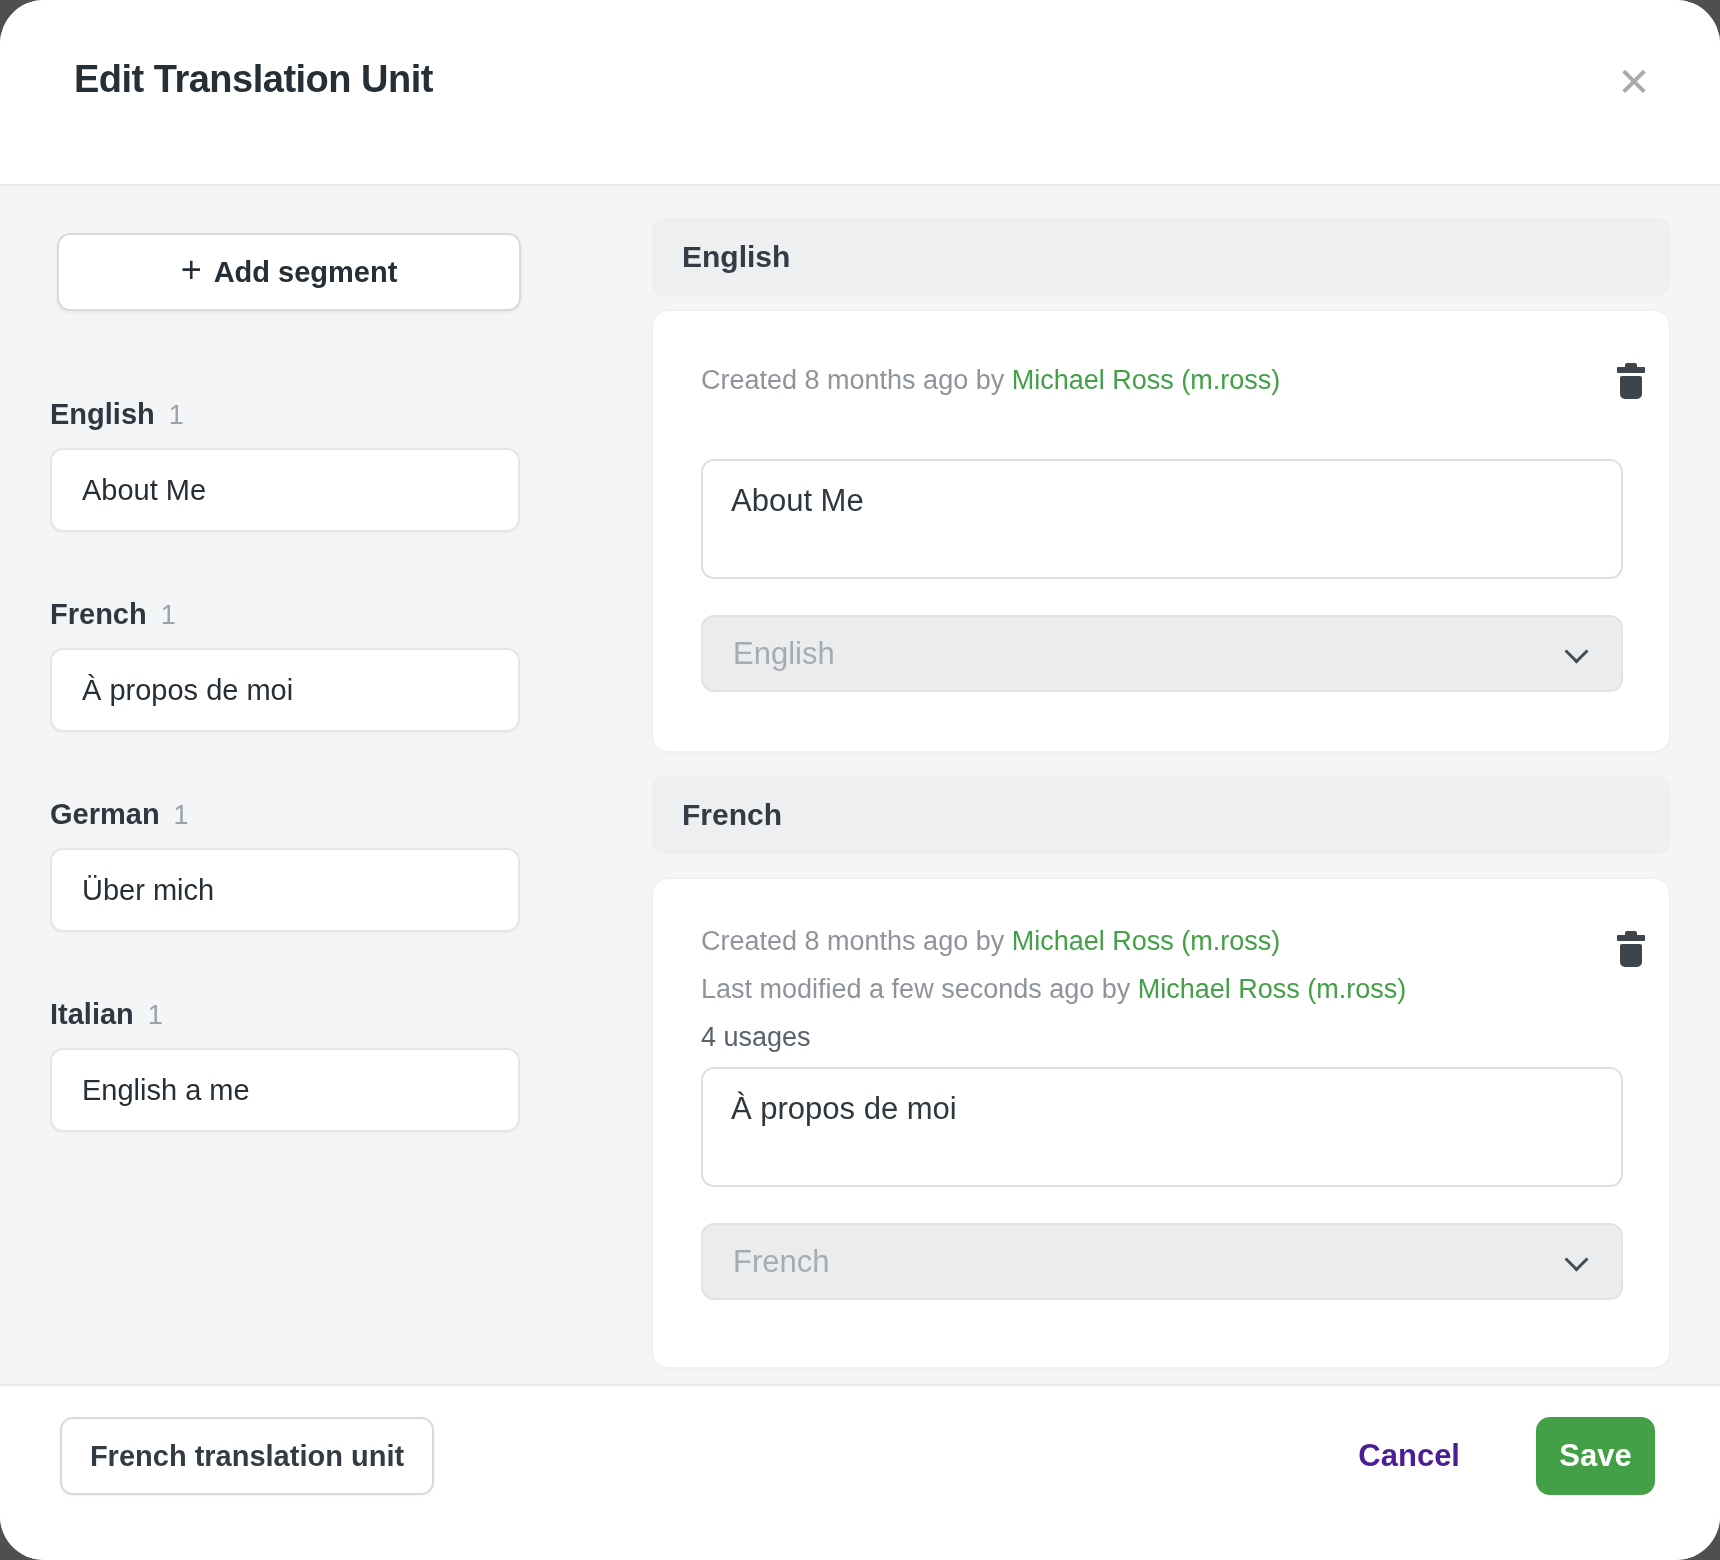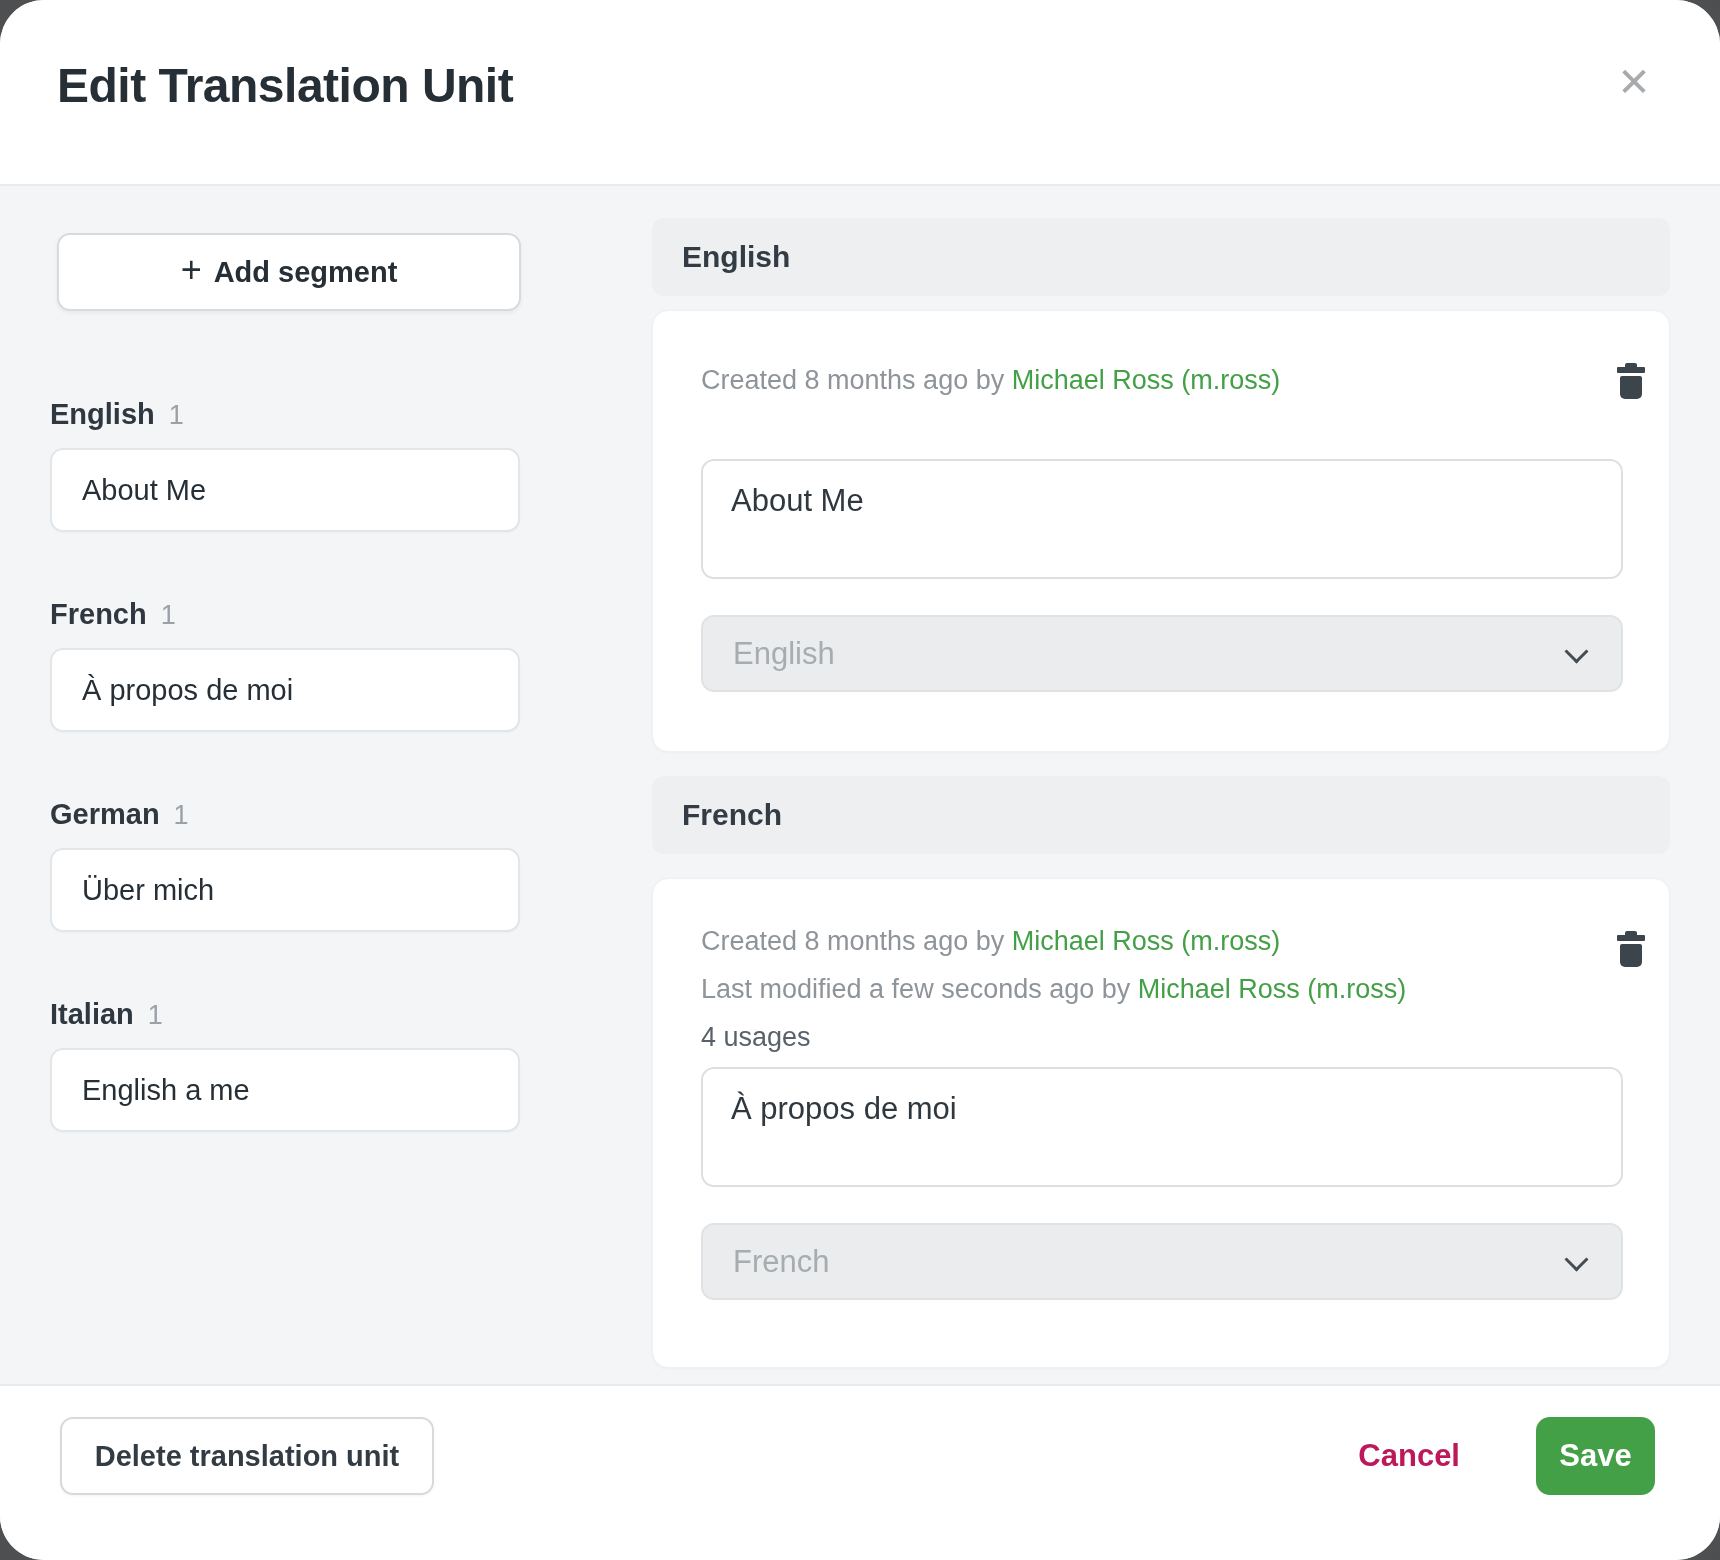--- a/index.html
+++ b/index.html
@@ -16,22 +16,22 @@
     border-radius: 44px;
     overflow: hidden;
   }
   
   .modal-header {
     position: absolute; top: 0; left: 0; right: 0; height: 184px;
     background: #ffffff;
     border-bottom: 2px solid #e8eaec;
   }
   .modal-title {
-    position: absolute; left: 57px; top: 58px;
-    font-size: 48px; font-weight: 700; letter-spacing: -0.5px;
+    position: absolute; left: 74px; top: 58px;
+    font-size: 38px; font-weight: 700; letter-spacing: -0.5px;
     color: #272f36;
   }
   .close-btn {
     position: absolute; right: 62px; top: 58px;
     width: 48px; height: 48px;
     border: none; background: transparent;
     font-size: 40px; line-height: 48px; text-align: center;
     color: #a8abae; cursor: pointer; padding: 0;
     font-family: "Liberation Sans", sans-serif;
   }
@@ -48,21 +48,21 @@
     border: 2px solid #d7dadd; border-radius: 13px;
     font-size: 29px; font-weight: 700; color: #333c44;
     font-family: "Liberation Sans", sans-serif;
     cursor: pointer;
     box-shadow: 0 1px 3px rgba(30,40,50,0.05);
   }
   .cancel-btn {
     position: absolute; right: 250px; top: 31px;
     height: 78px; padding: 0 10px;
     background: transparent; border: none;
-    font-size: 31px; font-weight: 700; color: #be185d;
+    font-size: 31px; font-weight: 700; color: #4c1d95;
     font-family: "Liberation Sans", sans-serif;
     cursor: pointer;
   }
   .save-btn {
     position: absolute; right: 65px; top: 31px;
     width: 119px; height: 78px;
     background: #43a047; border: none; border-radius: 14px;
     font-size: 31px; font-weight: 700; color: #ffffff;
     font-family: "Liberation Sans", sans-serif;
     cursor: pointer;
@@ -256,18 +256,18 @@
       <div class="meta-line usages-line">4 usages</div>
     </div>
     <textarea class="segment-textarea" style="top: 188px;" spellcheck="false">À propos de moi</textarea>
     <div class="lang-select" style="top:344px">
       <span>French</span>
       <span class="chevron"></span>
     </div>
   </div>
 
   <div class="modal-footer">
-    <button class="delete-btn">Delete translation unit</button>
+    <button class="delete-btn">French translation unit</button>
     <button class="cancel-btn">Cancel</button>
     <button class="save-btn">Save</button>
   </div>
 
 </div>
 
 </body></html>

